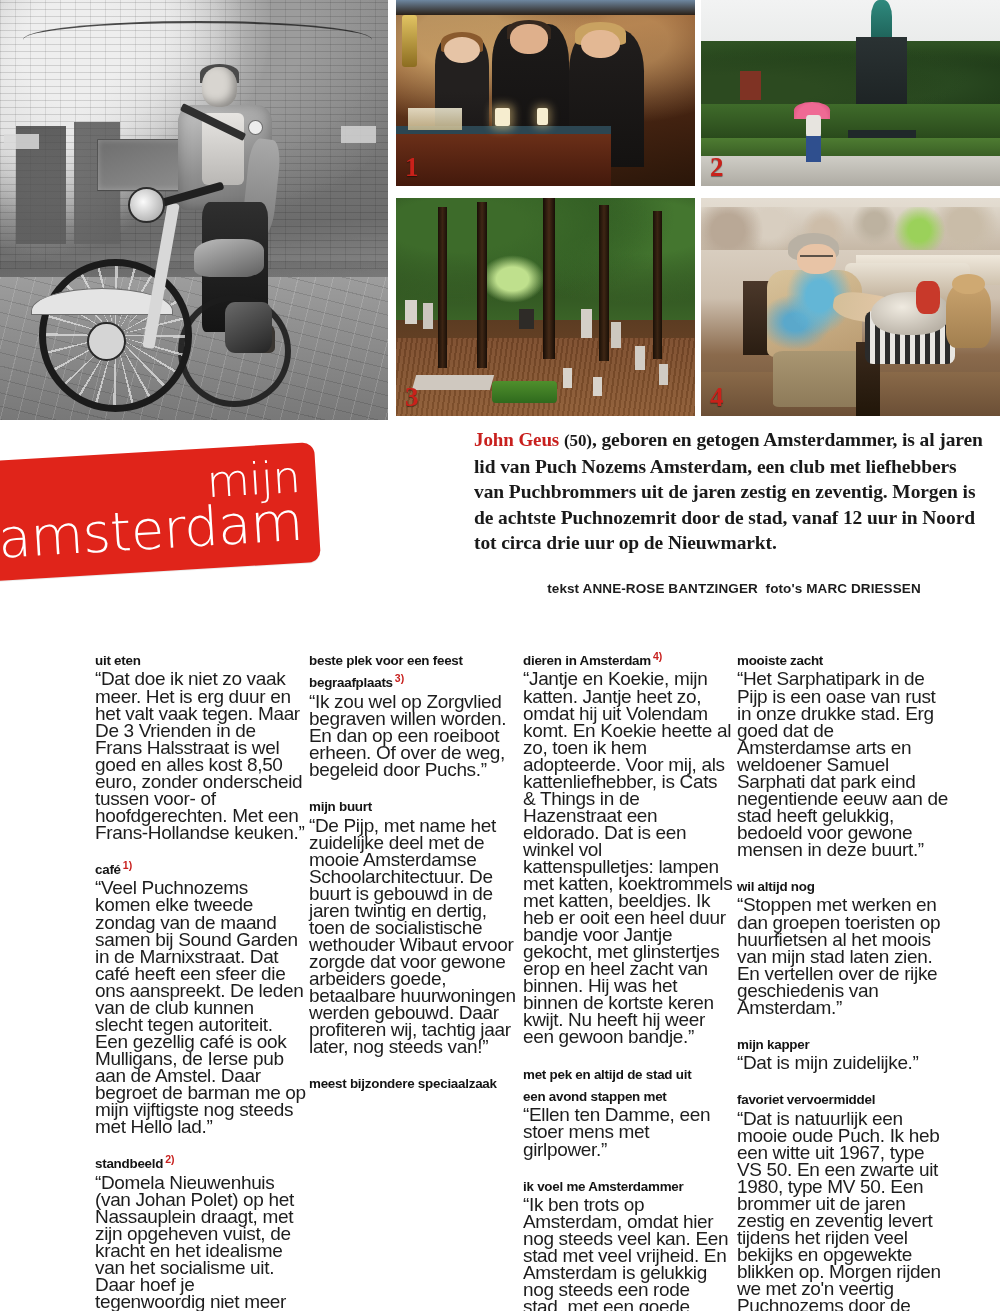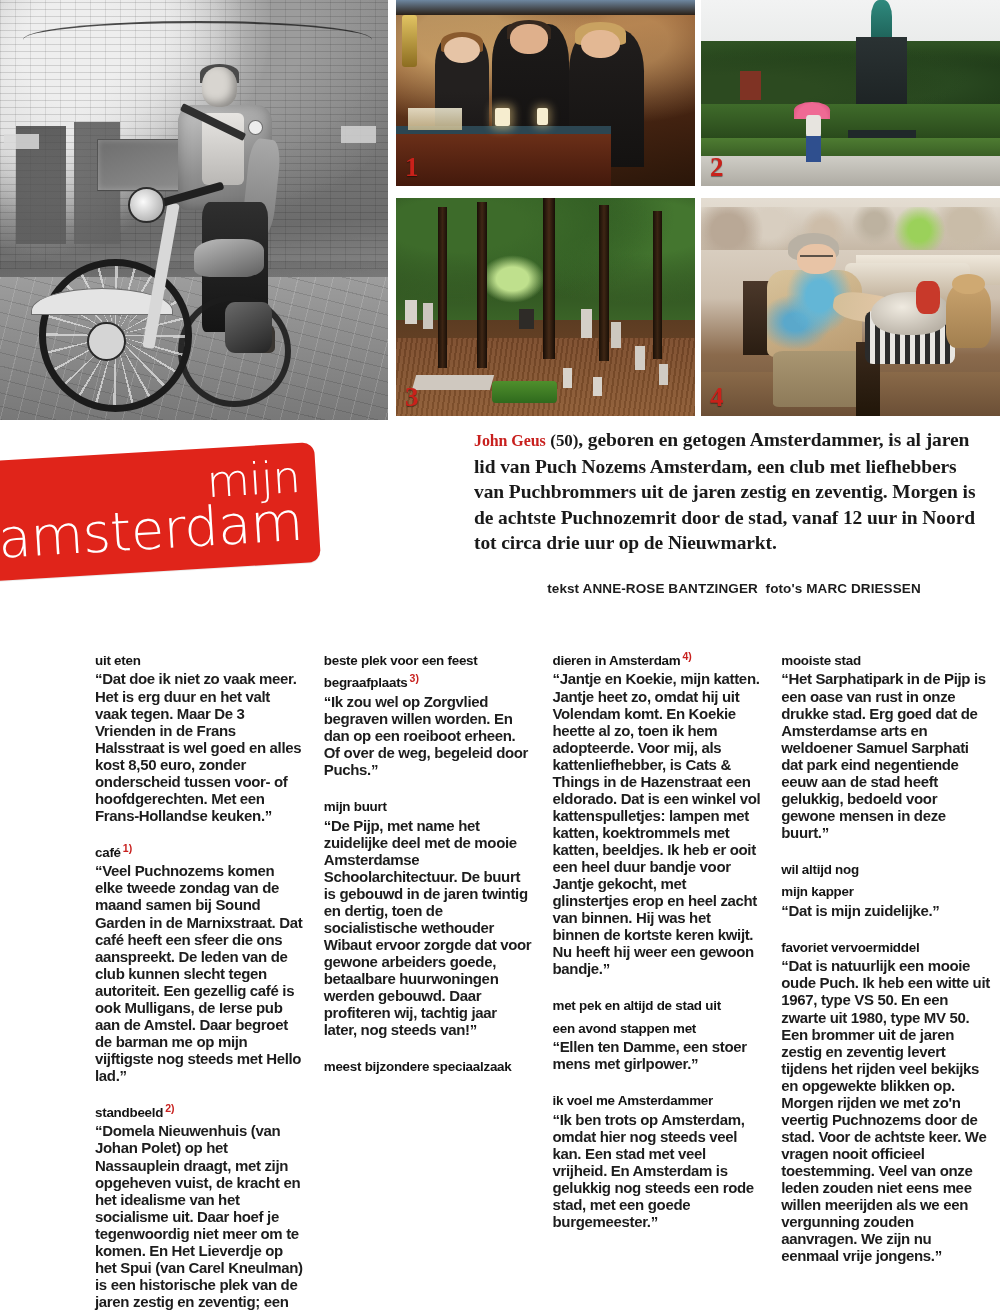--- a/index.html
+++ b/index.html
@@ -210,52 +210,51 @@
   #banner .b1{top:12px;font-size:44px;}
   #banner .b2{top:52px;font-size:54px;}
 
   
   #intro{
     position:absolute;left:474px;top:427px;width:516px;
     font-family:"Liberation Serif", serif;
     font-weight:bold;font-size:19.5px;line-height:25.5px;color:#1a1a1a;
     letter-spacing:-.1px;
   }
-  #intro .name{color:#c8201e;font-size:16px;}
+  #intro .name{color:#c8201e;font-size:19px;}
   #intro .age{font-size:17px;}
   #byline{
     position:absolute;left:474px;top:581px;width:520px;
     font-family:"Liberation Sans", sans-serif;font-weight:bold;
     font-size:13.5px;letter-spacing:.1px;color:#1c1c1c;text-align:center;
   }
 
   
   #cols{
     position:absolute;left:95px;top:648px;width:895px;height:620px;
-    display:flex;gap:20px;
+    display:flex;gap:3px;
   }
   .col{width:211px;}
   .col h3{
     margin:0 0 1px 0;
     font-family:"Liberation Sans", sans-serif;
     font-weight:bold;font-size:13.4px;line-height:17px;
     letter-spacing:-.25px;color:#141414;
   }
   .col h3 sup{
     color:#c8201e;font-size:10.5px;font-weight:bold;
     vertical-align:super;margin-left:2px;letter-spacing:0;
   }
   .col p{
     margin:0 0 16px 0;
     font-family:"Liberation Sans", sans-serif;
-    font-size:15px;line-height:17.05px;
+    font-size:19px;line-height:17.05px;
     letter-spacing:-.34px;color:#1d1d1d;
     text-align:left;
     hyphens:auto;
-    font-weight:bold;
     -webkit-hyphens:auto;
   }
 </style>
 </head>
 <body>
 
 <div id="media">
 
   <div class="hero">
     <div class="bw"></div>
@@ -416,24 +415,25 @@
     <h3><span>met pek en altijd de stad uit</span><sup></sup></h3>
 
     <h3><span>een avond stappen met</span><sup></sup></h3>
     <p>“Ellen ten Damme, een stoer mens met girlpower.”</p>
 
     <h3><span>ik voel me Amsterdammer</span><sup></sup></h3>
     <p>“Ik ben trots op Amsterdam, omdat hier nog steeds veel kan. Een stad met veel vrijheid. En Amsterdam is gelukkig nog steeds een rode stad, met een goede burgemeester.”</p>
   </div>
 
   <div class="col">
-    <h3><span>mooiste stad</span><sup></sup></h3>
+    <h3><span>mooiste zacht</span><sup></sup></h3>
     <p>“Het Sarphatipark in de Pijp is een oase van rust in onze drukke stad. Erg goed dat de Amsterdamse arts en weldoener Samuel Sarphati dat park eind negentiende eeuw aan de stad heeft gelukkig, bedoeld voor gewone mensen in deze buurt.”</p>
 
     <h3><span>wil altijd nog</span><sup></sup></h3>
+    <p>“Stoppen met werken en dan groepen toeristen op huurfietsen al het moois van mijn stad laten zien. En vertellen over de rijke geschiedenis van Amsterdam.”</p>
 
     <h3><span>mijn kapper</span><sup></sup></h3>
     <p>“Dat is mijn zuidelijke.”</p>
 
     <h3><span>favoriet vervoermiddel</span><sup></sup></h3>
     <p>“Dat is natuurlijk een mooie oude Puch. Ik heb een witte uit 1967, type VS 50. En een zwarte uit 1980, type MV 50. Een brommer uit de jaren zestig en zeventig levert tijdens het rijden veel bekijks en opgewekte blikken op. Morgen rijden we met zo'n veertig Puchnozems door de stad. Voor de achtste keer. We vragen nooit officieel toestemming. Veel van onze leden zouden niet eens mee willen meerijden als we een vergunning zouden aanvragen. We zijn nu eenmaal vrije jongens.”</p>
   </div>
 
 </div>
 

